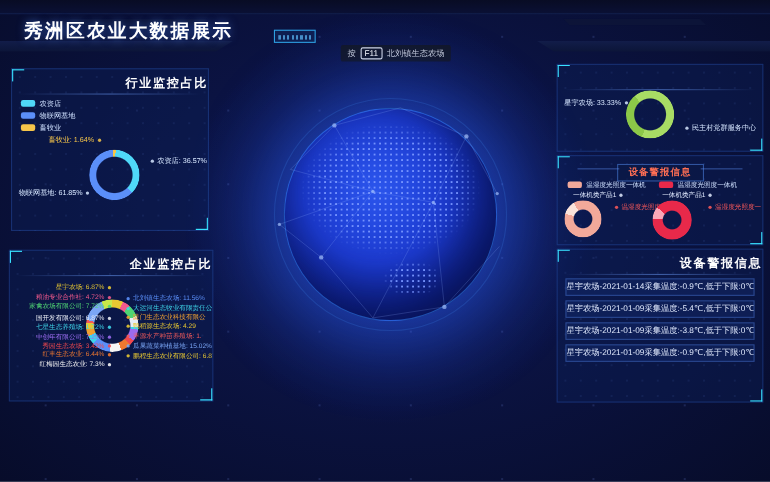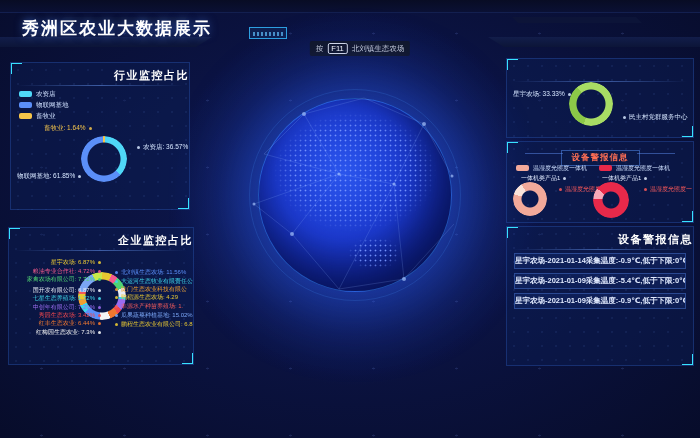--- a/index.html
+++ b/index.html
@@ -70,21 +70,21 @@
   .elbl.col-r::before{content:"";display:inline-block;width:3px;height:3px;border-radius:50%;
     background:currentColor;margin-right:3px;vertical-align:middle;opacity:.9;}
   
   .dc-title-wrap{position:absolute;left:0;top:4px;width:100%;text-align:center;}
   .dc-title{display:inline-block;border:1px solid #30549f;background:rgba(10,25,70,.6);
     color:#ff6f54;font-size:8.5px;font-weight:bold;letter-spacing:1px;padding:1px 10px;}
   .dc-sideline{position:absolute;top:11px;height:1px;width:38px;background:rgba(100,150,255,.45);}
   
   .al-row{position:relative;margin:0 7px 4px 7px;height:14px;line-height:14px;text-align:center;
     border:1px solid rgba(85,135,235,.4);background:rgba(25,55,130,.28);
-    color:#e2ebff;font-size:7.5px;white-space:nowrap;overflow:hidden;font-weight:bold;}
+    color:#e2ebff;font-size:7.5px;white-space:nowrap;overflow:hidden;}
   .al-list{position:absolute;left:0;right:0;top:26px;}
   
   .globe{position:absolute;left:258px;top:98px;width:194px;height:194px;}
   .g-sphere{position:absolute;inset:0;border-radius:50%;
     background:radial-gradient(circle at 44% 38%, #2b55ec 0%, #1d3cd4 42%, #1026a0 70%, #0b1760 100%);
     border:1px solid rgba(80,210,255,.25);
     box-shadow:0 0 70px 16px rgba(40,90,255,.45), inset -12px -18px 50px rgba(5,12,60,.75);}
   .g-dots{position:absolute;inset:0;border-radius:50%;overflow:hidden;
     background-image:radial-gradient(circle, rgba(120,150,255,.95) .8px, transparent 1.1px);
     background-size:5px 5px;
@@ -214,15 +214,16 @@
   <div class="lbl dot-l" style="left: 137px; top: 43px; font-size: 6px; color: rgb(255, 90, 90);">温湿度光照度一</div>
   <div class="donut" style="left: 86px; top: 40px; width: 36px; height: 36px; --t: 10px; background: conic-gradient(from -50deg, rgb(232, 41, 74) 0deg, rgb(232, 41, 74) 324deg, rgb(248, 168, 184) 324deg, rgb(248, 168, 184) 360deg);"></div>
 </div>
 
 <div class="panel" style="left:506px;top:226px;width:188px;height:140px;">
   <div class="p-title">设备警报信息</div>
   <div class="p-line"></div>
   <div class="al-list">
     <div class="al-row">星宇农场-2021-01-14采集温度:-0.9℃,低于下限:0℃</div>
     <div class="al-row">星宇农场-2021-01-09采集温度:-5.4℃,低于下限:0℃</div>
+    <div class="al-row">星宇农场-2021-01-09采集温度:-3.8℃,低于下限:0℃</div>
     <div class="al-row">星宇农场-2021-01-09采集温度:-0.9℃,低于下限:0℃</div>
   </div>
 </div>
 
 </body></html>

